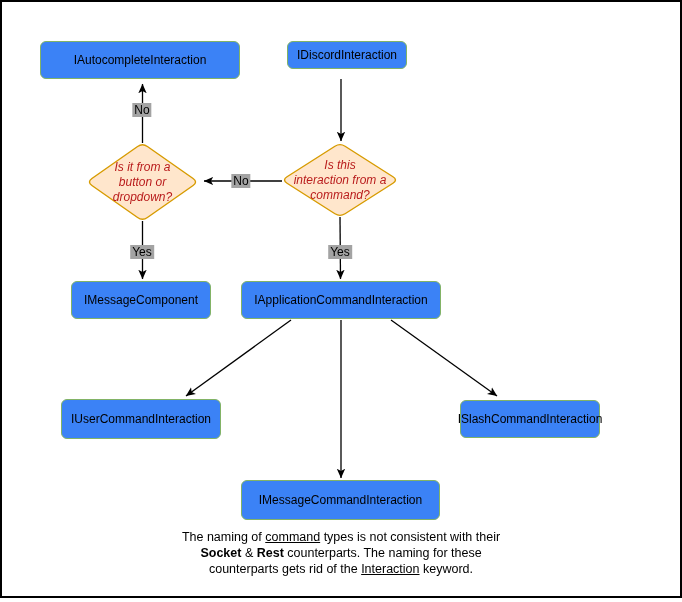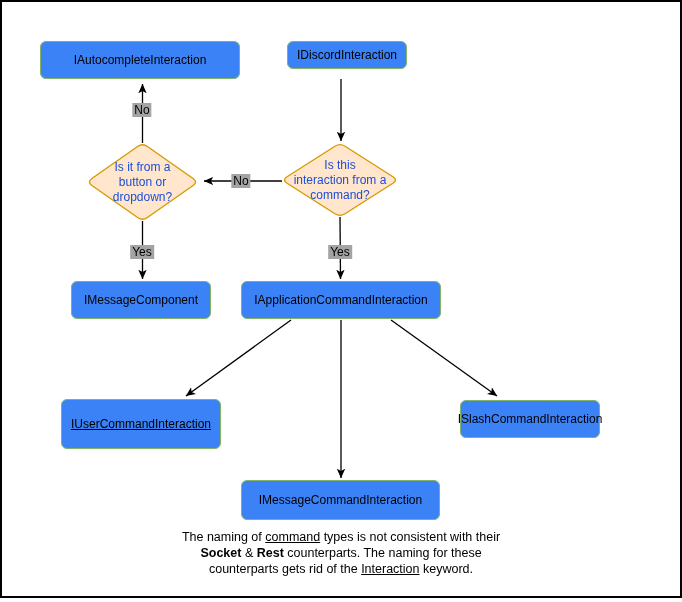--- a/index.html
+++ b/index.html
@@ -52,22 +52,23 @@
     font-size: 12px;
     color: #000000;
     text-align: center;
   }
   .diamond-label {
     position: absolute;
     transform: translate(-50%, -50%);
     text-align: center;
     font-size: 12px;
     line-height: 15px;
-    color: #1d4ed8;
+    color: #b91c1c;
     white-space: nowrap;
+    font-style: italic;
   }
   .edge-label {
     position: absolute;
     transform: translate(-50%, -50%);
     background: #a3a3a3;
     padding: 0 2px;
     font-size: 12px;
     color: #000000;
   }
   .note {
@@ -107,21 +108,21 @@
     <line class="edge-line" x1="340" y1="217" x2="340.5" y2="279" marker-end="url(#arr)"></line>
     <line class="edge-line" x1="291" y1="320" x2="186" y2="396" marker-end="url(#arr)"></line>
     <line class="edge-line" x1="341" y1="320" x2="341" y2="478" marker-end="url(#arr)"></line>
     <line class="edge-line" x1="391" y1="320" x2="497" y2="396" marker-end="url(#arr)"></line>
   </svg>
 
   <div class="node" style="left:40px; top:41px; width:200px; height:38px;">IAutocompleteInteraction</div>
   <div class="node" style="left:281px; top:41px; width:120px; height:28px;margin-left:6px;">IDiscordInteraction</div>
   <div class="node" style="left:71px; top:281px; width:140px; height:38px;">IMessageComponent</div>
   <div class="node" style="left:241px; top:281px; width:200px; height:38px;">IApplicationCommandInteraction</div>
-  <div class="node" style="left:61px; top:399px; width:160px; height:50px;text-decoration:underline;">IUserCommandInteraction</div>
+  <div class="node" style="left:61px; top:399px; width:160px; height:40px;">IUserCommandInteraction</div>
   <div class="node" style="left:460px; top:400px; width:140px; height:38px;">ISlashCommandInteraction</div>
   <div class="node" style="left:241px; top:480px; width:199px; height:40px;">IMessageCommandInteraction</div>
 
   <div class="diamond-label" style="left:142.5px; top:182px;">
     <div>Is it from a</div>
     <div>button or</div>
     <div>dropdown?</div>
   </div>
   <div class="diamond-label" style="left:340px; top:180px;">
     <div>Is this</div>

